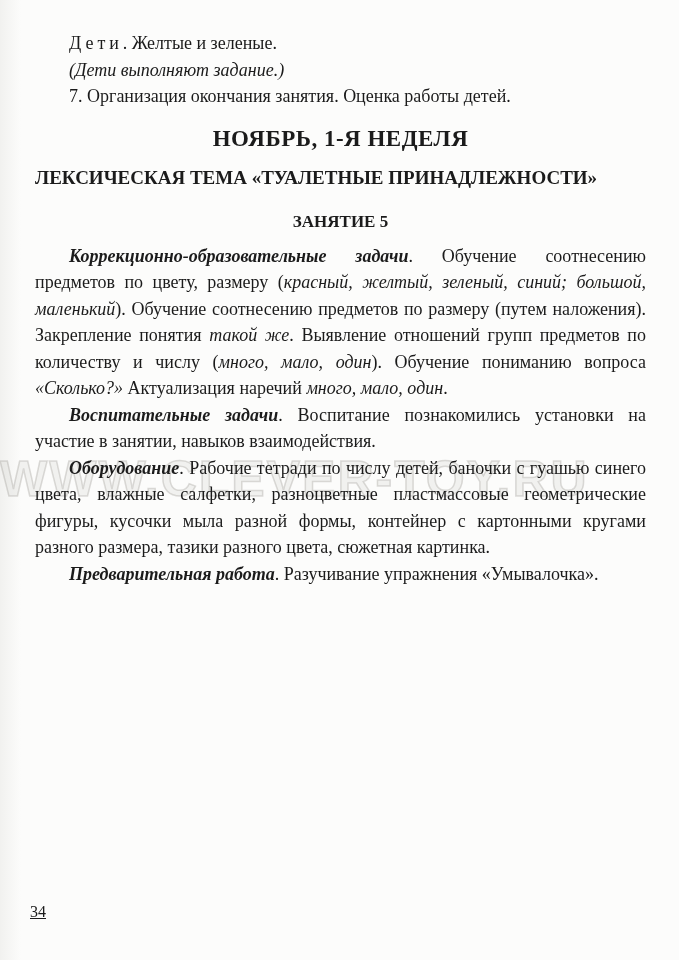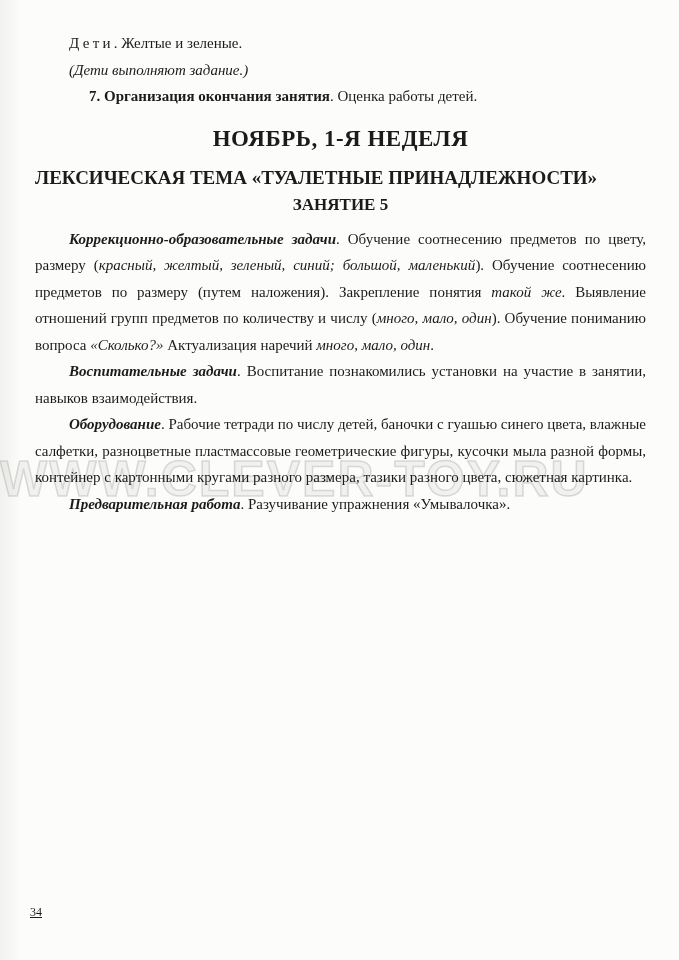--- a/index.html
+++ b/index.html
@@ -23,49 +23,49 @@
     background: linear-gradient(90deg, #f1f1ef 0%, #fcfcfb 80%);
   }
   .page {
     position: absolute;
     left: 35px;
     top: 30px;
     width: 611px;
   }
   p {
     margin: 0;
-    font-size: 15px;
+    font-size: 18px;
     line-height: 26.5px;
     text-align: justify;
     text-indent: 34px;
   }
   .stage { font-style: italic; }
   .speaker { letter-spacing: 0.22em; }
-  .bold-lead { font-weight: bold; margin-left: 20px; }
+  .bold-lead { font-weight: normal; }
   .bi { font-weight: bold; font-style: italic; }
   .it { font-style: italic; }
   .h-week {
     margin: 15px 0 0;
     font-size: 23px;
     line-height: 28px;
     font-weight: bold;
     text-align: center;
     text-indent: 0;
     letter-spacing: 0.5px;
   }
   .h-topic {
     margin: 13px 0 0;
     font-size: 19px;
     line-height: 23px;
     font-weight: bold;
     text-align: left;
     text-indent: 0;
   }
   .h-lesson {
-    margin: 6px 0 11px;
+    margin: 23px 0 11px;
     font-size: 17px;
     line-height: 20px;
     font-weight: bold;
     text-align: center;
     text-indent: 0;
   }
   .watermark {
     position: absolute;
     left: 0;
     top: 450px;
@@ -77,21 +77,21 @@
     letter-spacing: 2px;
     white-space: nowrap;
     color: rgba(150, 146, 142, 0.10);
     -webkit-text-stroke: 1.5px rgba(155, 151, 147, 0.33);
     pointer-events: none;
   }
   .page-number {
     position: absolute;
     left: 30px;
     top: 900px;
-    font-size: 12px;
+    font-size: 16px;
     line-height: 24px;
     text-indent: 0;
     text-decoration: underline;
   }
 </style>
 </head>
 <body>
 
 <div class="scan-edge"></div>
 

